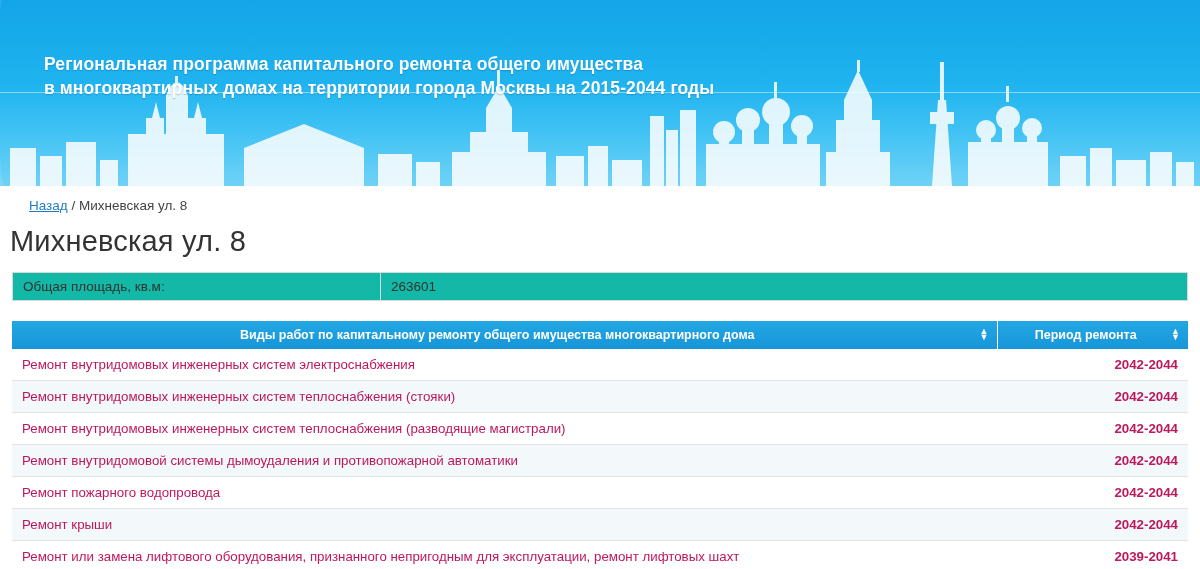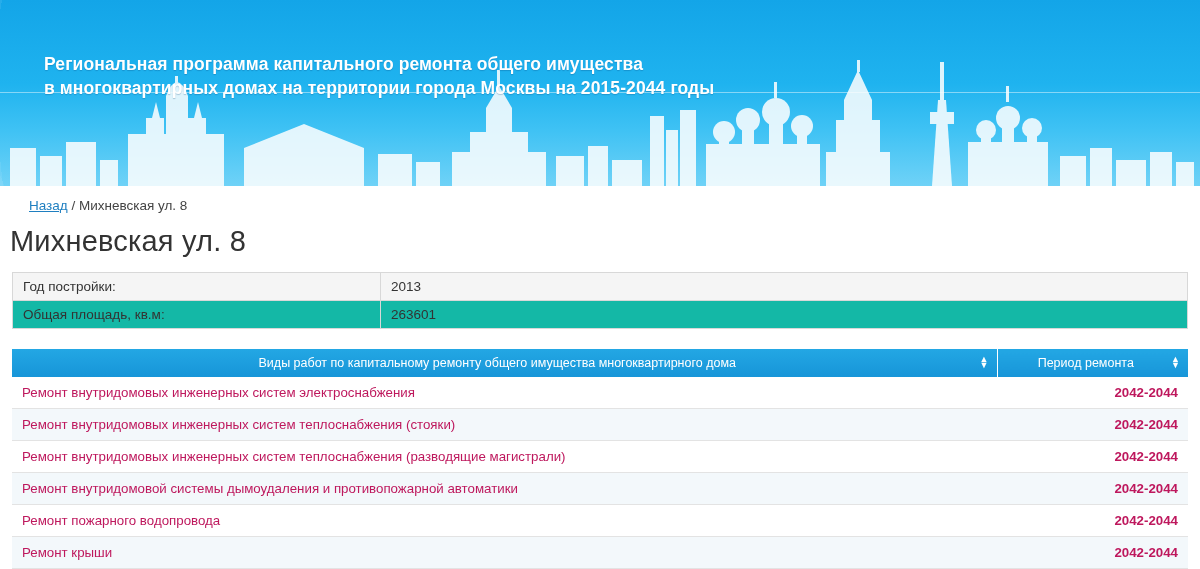--- a/index.html
+++ b/index.html
@@ -106,21 +106,21 @@
   .works-table {
     width: 100%;
     border-collapse: collapse;
     font-size: 13.3px;
   }
   .works-table thead th {
     background: #1a9fe0;
     background: linear-gradient(180deg,#23a7e4 0%, #1795d8 100%);
     color: #ffffff;
     font-size: 12.5px;
-    font-weight: normal;
+    font-weight: bold;
     padding: 7px 24px 7px 10px;
     position: relative;
     border-right: 1px solid #ffffff;
     text-align: center;
     white-space: nowrap;
   }
   .works-table thead th:last-child { border-right: none; }
   .works-table thead th.col-works { width: 985px; }
   .works-table thead th .sort-icon {
     position: absolute;
@@ -247,24 +247,20 @@
 <div class="content">
 
   <div class="breadcrumb">
     <a href="#">Назад</a><span> / </span><span>Михневская ул. 8</span>
   </div>
 
   <h1 class="page-title">Михневская ул. 8</h1>
 
   <table class="info-table">
     <tbody>
-      <tr>
-        <td class="label">Год постройки:</td>
-        <td class="value">2013</td>
-      </tr>
       <tr class="alt">
         <td class="label">Общая площадь, кв.м:</td>
         <td class="value">263601</td>
       </tr>
     </tbody>
   </table>
 
   <div class="works-wrap">
     <table class="works-table">
       <thead>

